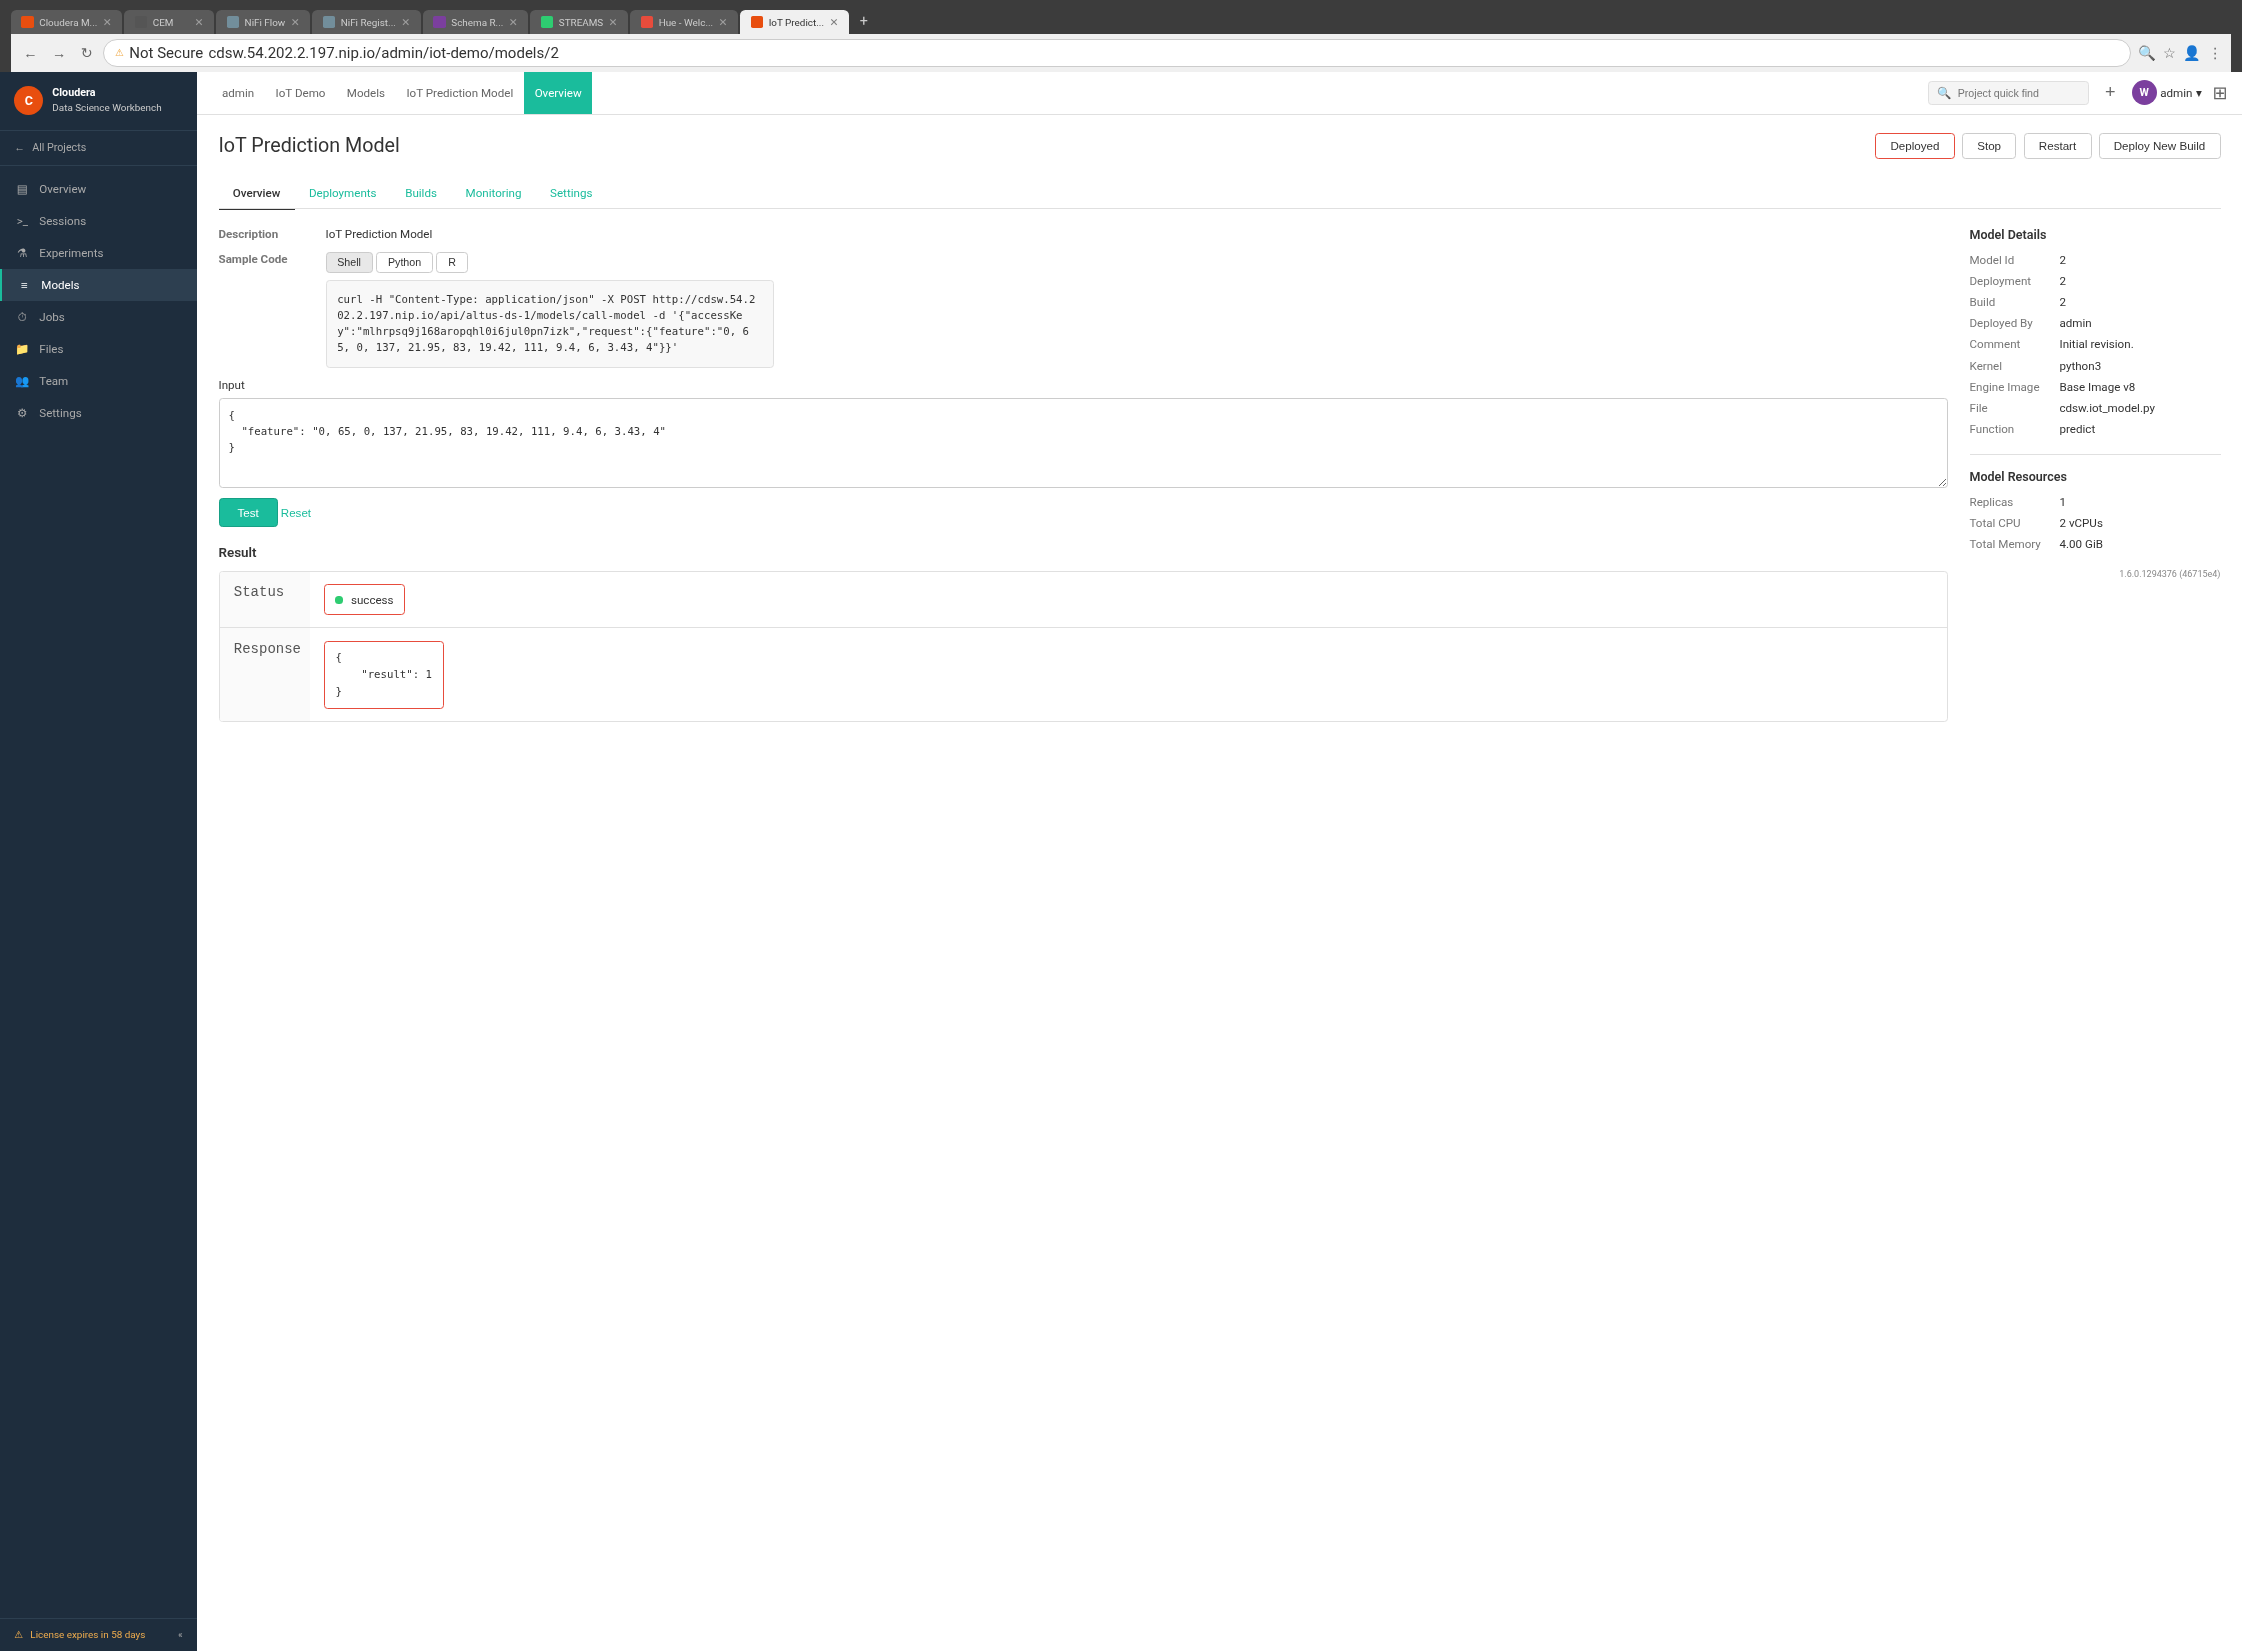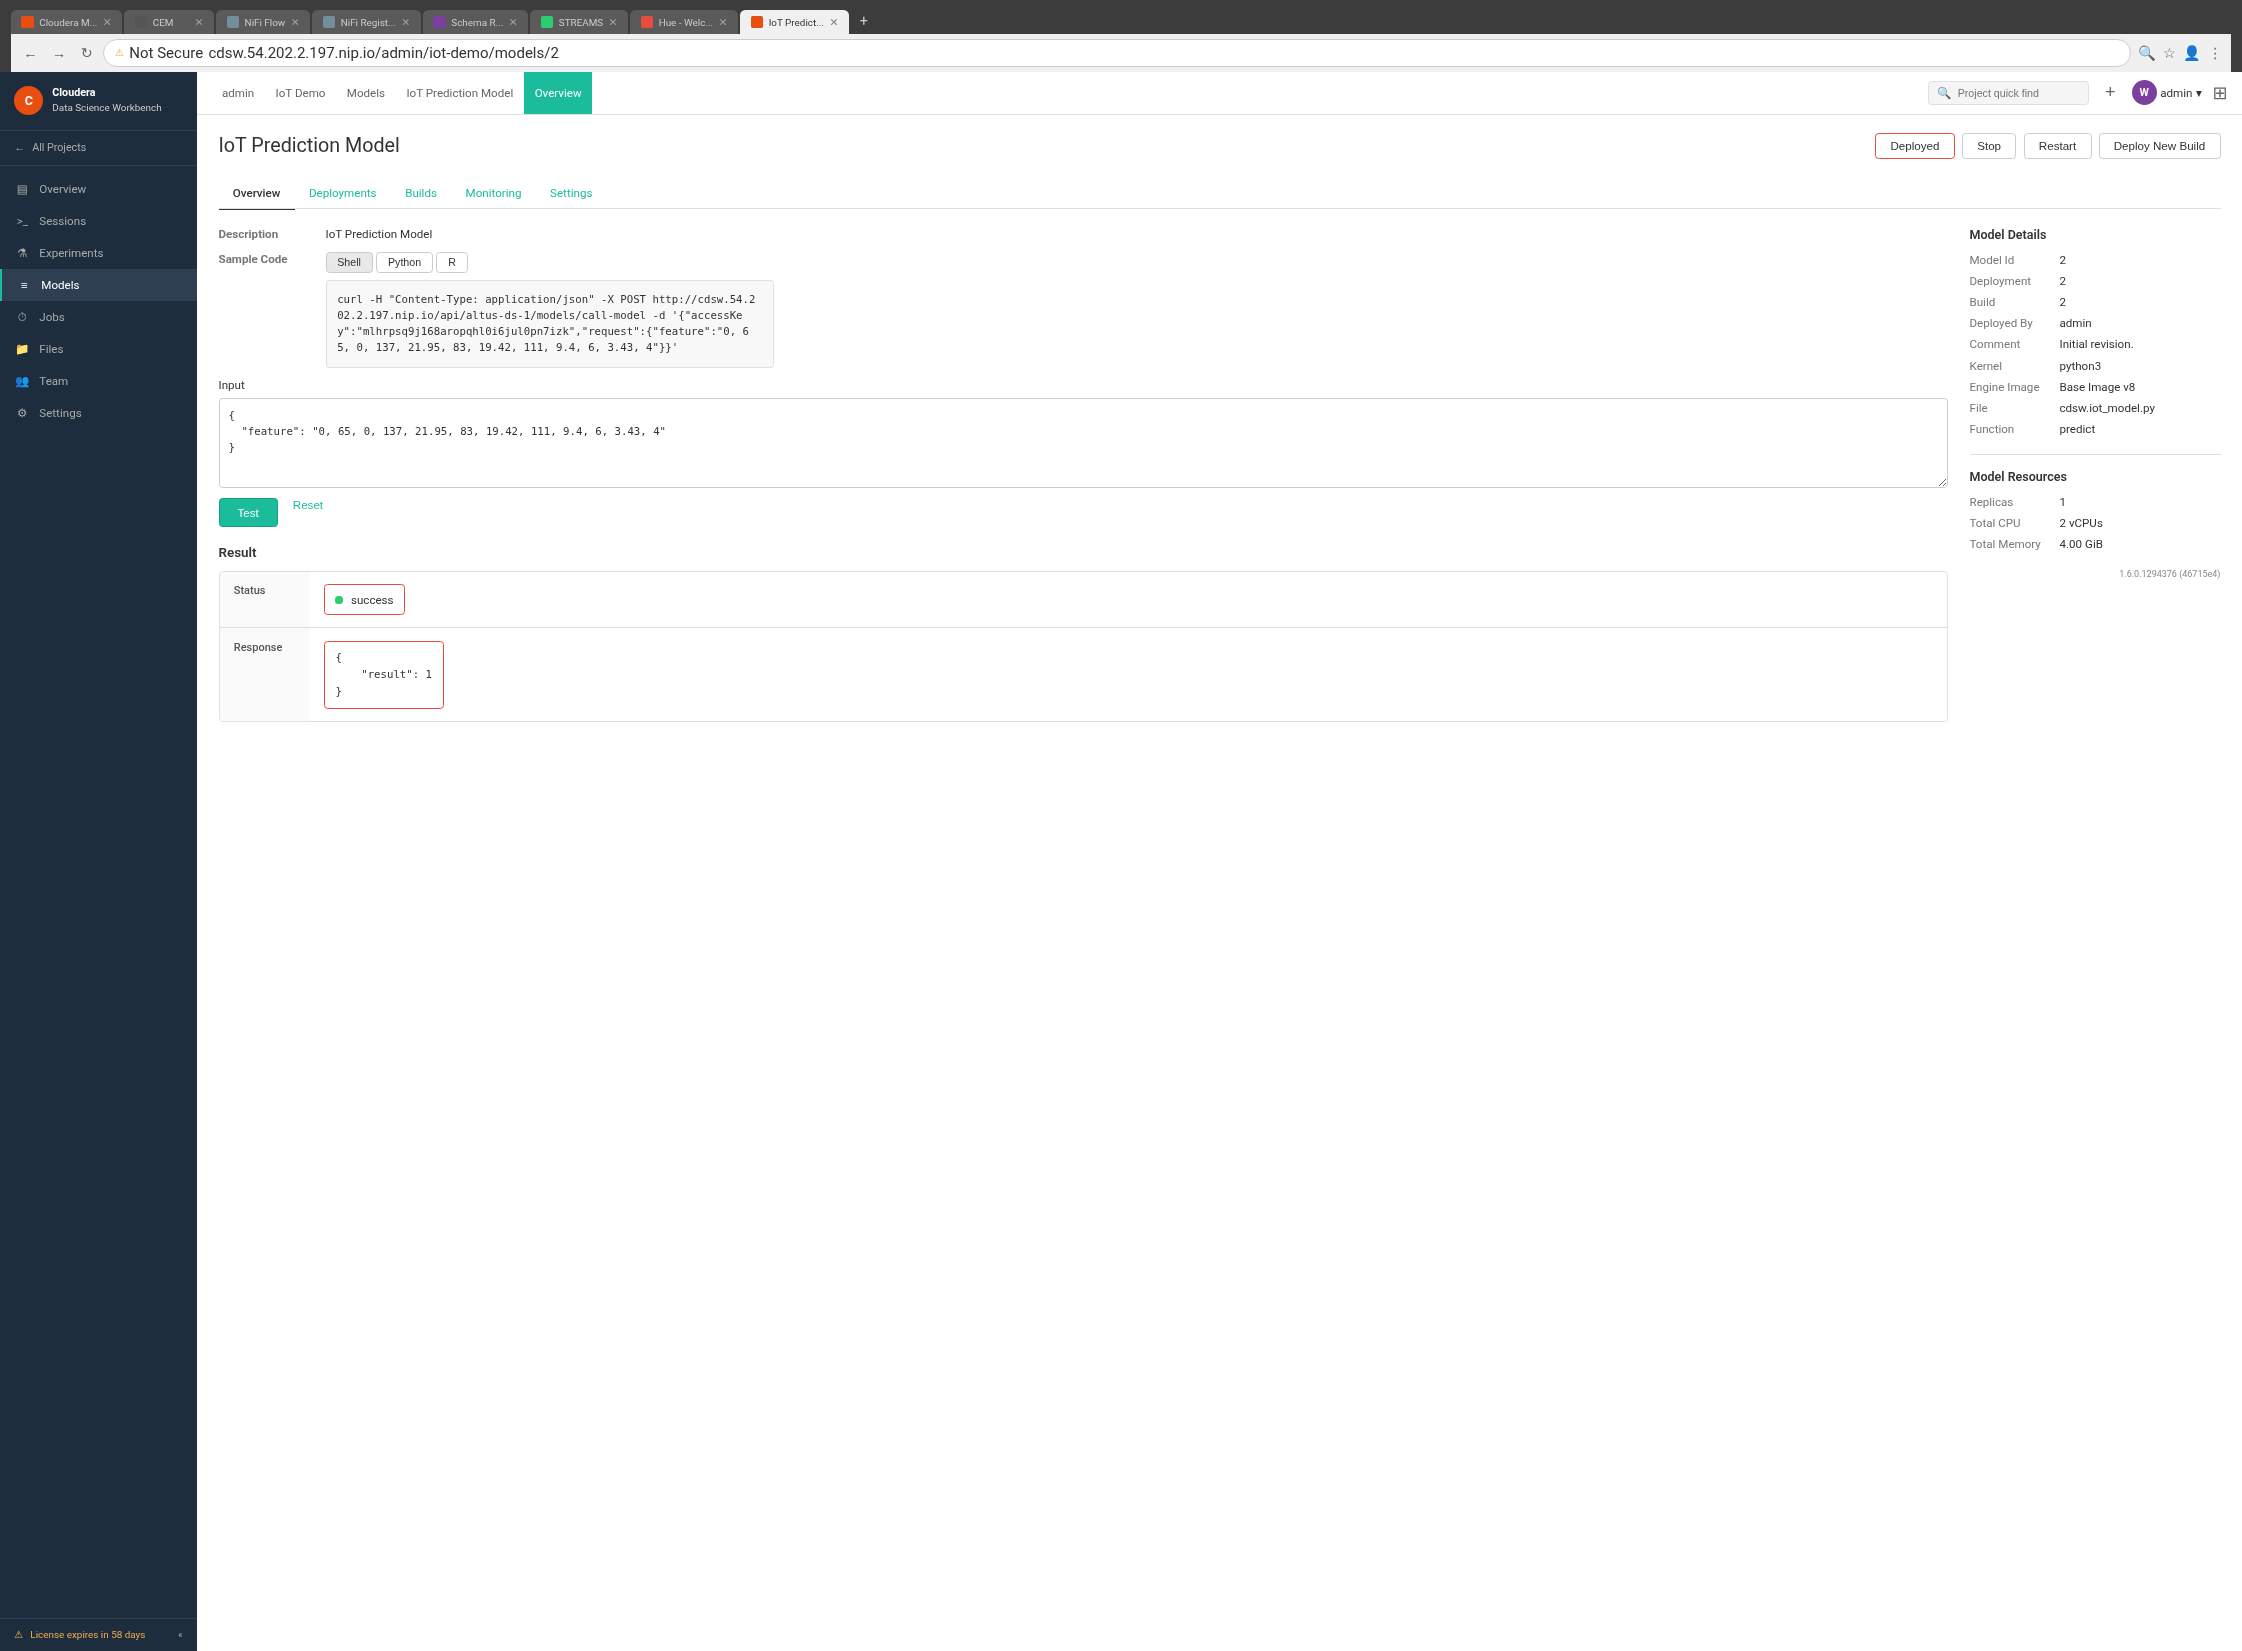--- a/index.html
+++ b/index.html
@@ -85,29 +85,29 @@
     
     .code-tabs { display: flex; gap: 3.6px; margin-bottom: 7.2px; }
     .code-tab { padding: 3.6px 10.7px; border: 0.9px solid #ccc; border-radius: 3.6px; font-size: 10.7px; background: white; cursor: pointer; color: #333; }
     .code-tab.active { background: #e8e8e8; }
     .code-block { background: #f8f8f8; border: 0.9px solid #e0e0e0; border-radius: 3.6px; padding: 10.7px; font-family: monospace; font-size: 10.7px; color: #333; line-height: 1.5; white-space: pre-wrap; word-break: break-all; }
 
     
     .section-title { font-size: 13.4px; font-weight: 600; color: #333; margin: 18px 0 10.7px; }
     .input-label { font-size: 11.6px; color: #333; margin-bottom: 5.4px; }
     .test-input { width: 100%; border: 0.9px solid #ccc; border-radius: 3.6px; padding: 9px; font-family: monospace; font-size: 10.7px; color: #333; resize: vertical; height: 90px; line-height: 1.5; }
-    .test-actions { display: flex; align-items: flex-start; gap: 15px; margin-top: 7.2px; }
+    .test-actions { display: flex; align-items: center; gap: 3px; margin-top: 7.2px; }
     .btn-test { background: #1abc9c; border: 1.8px solid #16a085; color: white; padding: 7.2px 18px; border-radius: 3.6px; font-size: 11.6px; cursor: pointer; font-weight: 500; }
     .btn-reset { background: none; border: none; color: #1abc9c; cursor: pointer; font-size: 11.6px; }
 
     
     .result-table { border: 0.9px solid #e0e0e0; border-radius: 3.6px; overflow: hidden; width: 100%; }
     .result-table-row { display: flex; border-bottom: 0.9px solid #e0e0e0; }
     .result-table-row:last-child { border-bottom: none; }
-    .result-cell-label { width: 90px; padding: 12.5px 14.3px; color: #555; font-size: 11px; font-weight: 500; background: #fafafa; flex-shrink: 0; }
+    .result-cell-label { width: 90px; padding: 12.5px 14.3px; color: #555; font-size: 14px; font-weight: 500; background: #fafafa; flex-shrink: 0; font-family: Liberation Mono, monospace; }
     .result-cell-value { padding: 12.5px 14.3px; color: #333; font-size: 11.6px; flex: 1; }
     .result-value-box { border: 1.8px solid #e74c3c; border-radius: 3.6px; padding: 7.2px 10.7px; display: inline-block; }
     .status-dot { width: 7.2px; height: 7.2px; background: #2ecc71; border-radius: 50%; display: inline-block; margin-right: 5.4px; }
     .response-code { font-family: monospace; font-size: 10.7px; line-height: 1.6; }
 
     
     .details-section { margin-bottom: 18px; }
     .details-title { font-size: 12.5px; font-weight: 600; color: #333; margin-bottom: 10.7px; }
     .details-row { display: flex; margin-bottom: 7.2px; }
     .details-label { width: 90px; color: #777; font-size: 11.6px; flex-shrink: 0; }

